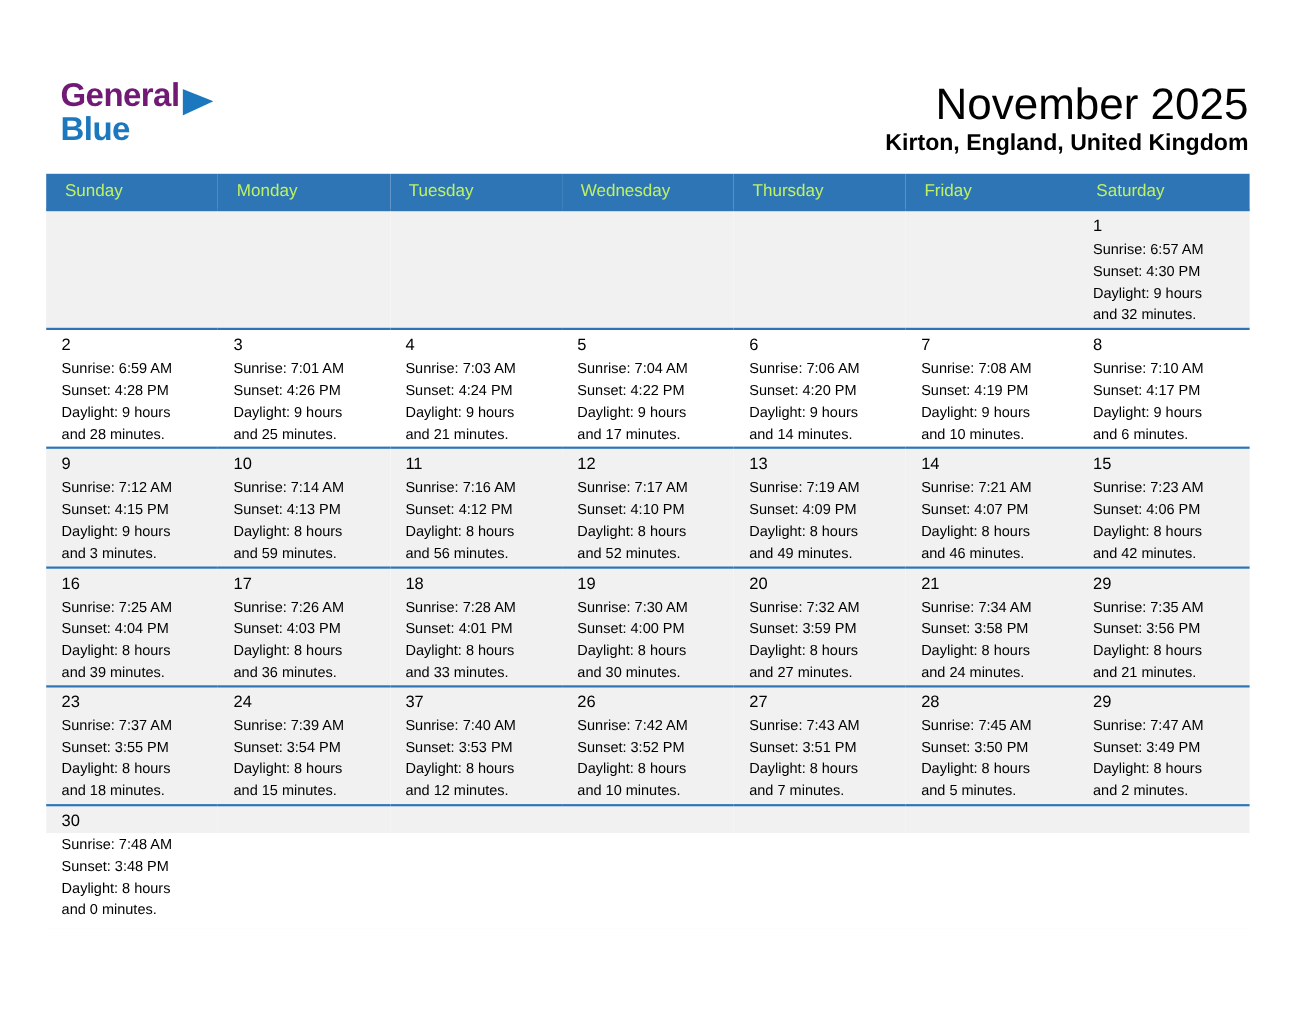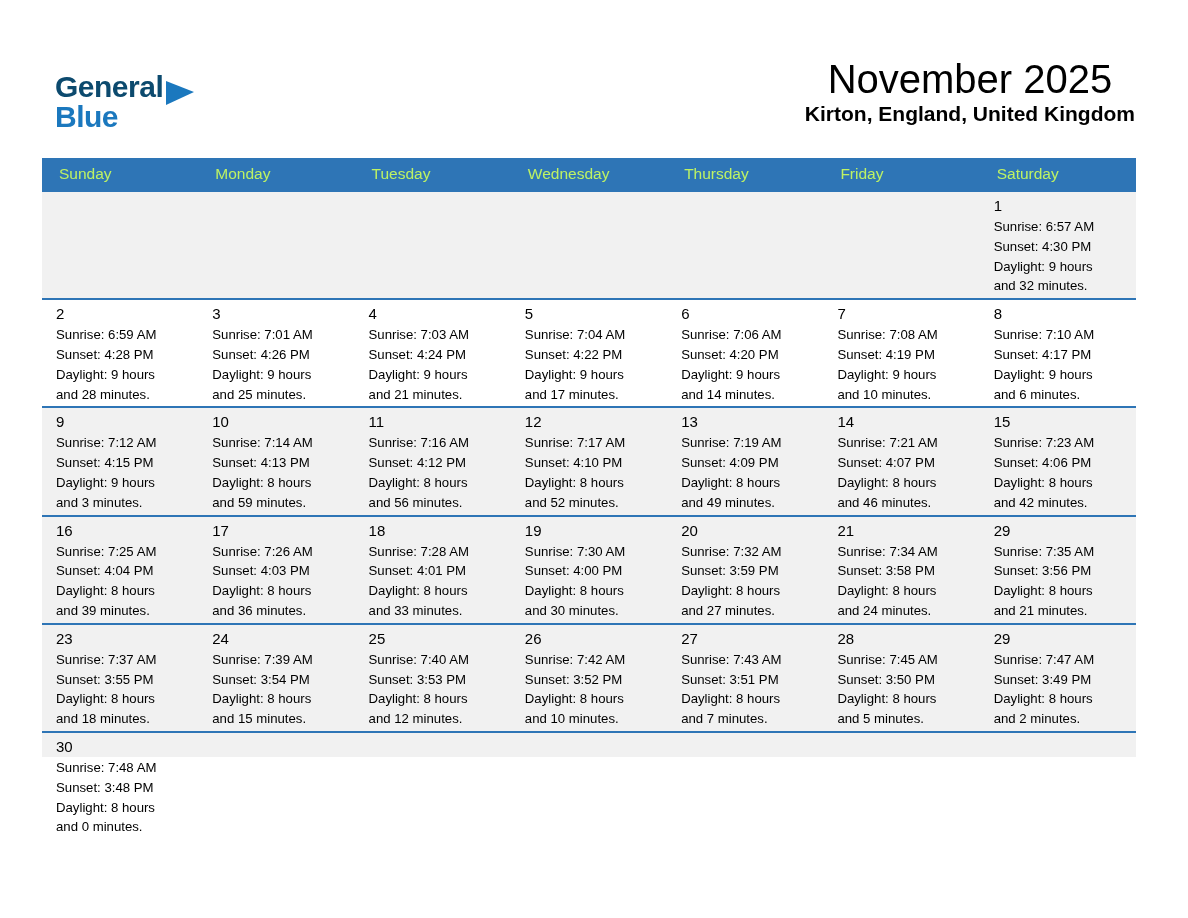--- a/index.html
+++ b/index.html
@@ -15,25 +15,25 @@
     background:#ffffff;
     font-family:"Liberation Sans", sans-serif;
     color:#000;
     position:relative;
   }
   .page{position:relative;width:1188px;height:918px;overflow:hidden;}
 
   
   .logo{position:absolute;left:55px;top:72px;line-height:1;}
   .logo-row1{display:flex;align-items:flex-start;}
-  .logo-word1{font-size:30px;font-weight:600;letter-spacing:-0.5px;color:#0c4a6e;}
+  .logo-word1{font-size:30px;font-weight:600;letter-spacing:-0.5px;color:#701a75;}
   .logo-flag{margin-left:3px;margin-top:8px;}
   .logo-word2{font-size:30px;font-weight:700;letter-spacing:-0.5px;color:var(--accent);margin-top:-7px;}
 
-  .title-block{position:absolute;right:53px;top:56px;text-align:center;}
+  .title-block{position:absolute;right:53px;top:72px;text-align:right;}
   .cal-title{font-size:40px;font-weight:400;letter-spacing:0;line-height:1.15;}
   .cal-subtitle{font-size:21px;font-weight:700;}
 
   
   table.calendar{
     position:absolute;left:42px;top:158px;
     width:1094px;
     border-collapse:collapse;
     table-layout:fixed;
   }
@@ -273,21 +273,21 @@
             <div class="day-line">and 18 minutes.</div>
           </td>
           <td>
             <div class="day-num">24</div>
             <div class="day-line">Sunrise: 7:39 AM</div>
             <div class="day-line">Sunset: 3:54 PM</div>
             <div class="day-line">Daylight: 8 hours</div>
             <div class="day-line">and 15 minutes.</div>
           </td>
           <td>
-            <div class="day-num">25</div>
+            <div class="day-num">37</div>
             <div class="day-line">Sunrise: 7:40 AM</div>
             <div class="day-line">Sunset: 3:53 PM</div>
             <div class="day-line">Daylight: 8 hours</div>
             <div class="day-line">and 12 minutes.</div>
           </td>
           <td>
             <div class="day-num">26</div>
             <div class="day-line">Sunrise: 7:42 AM</div>
             <div class="day-line">Sunset: 3:52 PM</div>
             <div class="day-line">Daylight: 8 hours</div>

